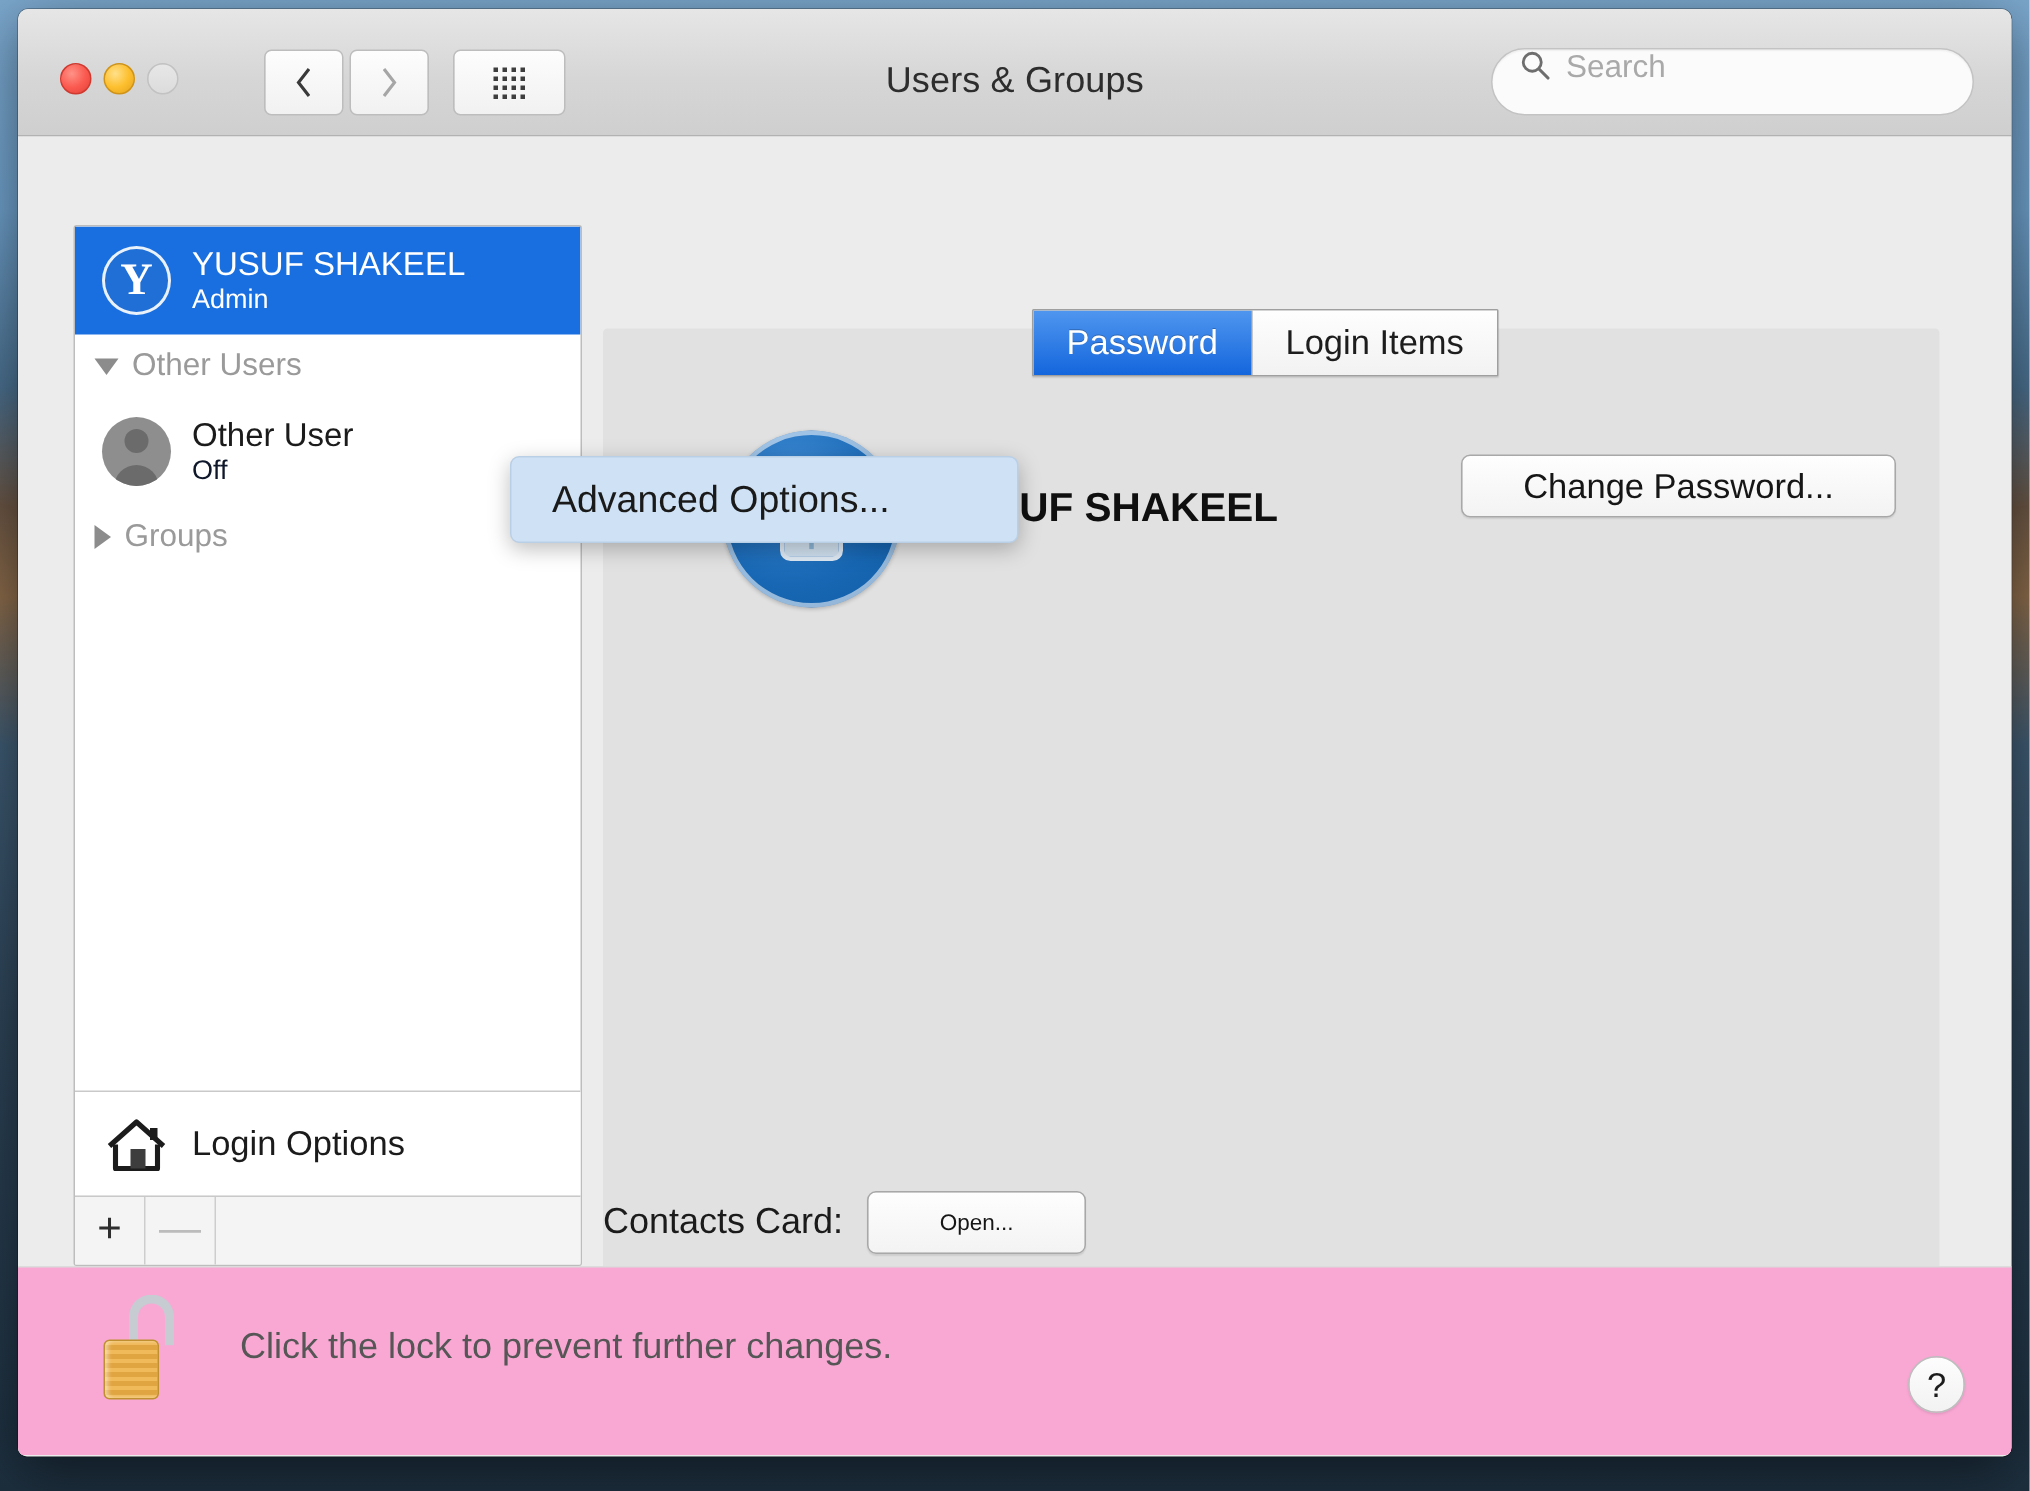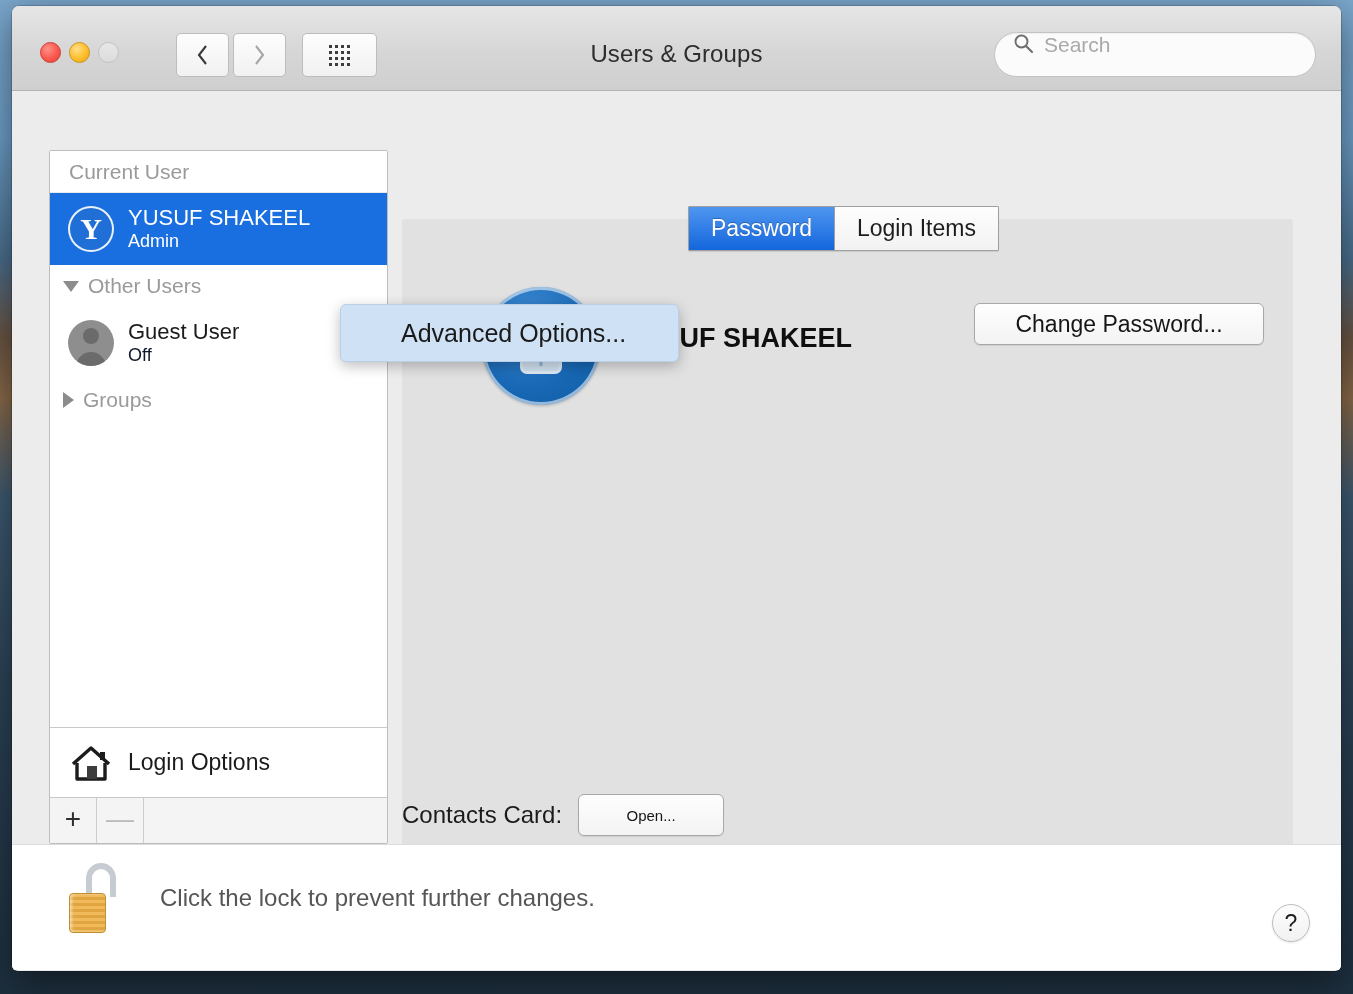--- a/index.html
+++ b/index.html
@@ -246,29 +246,29 @@
   .admin-label { font-size: 24px; color: #a0a0a0; }
 
   
   #ctxmenu {
     position: absolute; left: 328px; top: 213px;
     width: 339px; height: 58px;
     background: #cfe2f5;
     border: 1px solid #b9cfe6;
     border-radius: 6px;
     box-shadow: 0 4px 14px rgba(0,0,0,.26);
-    display: flex; align-items: center; padding-left: 60px;
+    display: flex; align-items: center; padding-left: 27px;
     z-index: 40;
   }
   #ctxmenu .item-label { font-size: 25px; color: #1a1a1a; }
 
   
   #lockbar {
     position: absolute; left: 0; right: 0; bottom: 0;
-    height: 126px; background: #ffffff;
+    height: 126px; background: #f9a8d4;
     border-top: 1px solid #dcdcdc;
   }
   .lock-wrap {
     position: absolute; left: 56px; top: 18px;
     display: flex; align-items: center; gap: 40px;
   }
   .lockicon { width: 52px; height: 70px; position: relative; flex: none; }
   .shackle {
     position: absolute; left: 18px; top: 0;
     width: 30px; height: 34px;
@@ -353,39 +353,38 @@
       </svg>
       <input type="text" placeholder="Search" style="">
     </div>
   </div>
 
   <div id="content">
 
     <div id="sidebar">
       <div class="sb-scroll">
 
-        <div class="sb-header">Current User</div>
 
         <div class="sb-user selected">
           <div class="av av-y">Y</div>
           <div class="sb-names">
             <span class="sb-name">YUSUF SHAKEEL</span>
             <span class="sb-sub">Admin</span>
           </div>
         </div>
 
         <div class="sb-group">
           <span class="tri down"></span>
           <span>Other Users</span>
         </div>
 
         <div class="sb-user">
           <div class="av av-guest"></div>
           <div class="sb-names">
-            <span class="sb-name">Guest User</span>
+            <span class="sb-name">Other User</span>
             <span class="sb-sub">Off</span>
           </div>
         </div>
 
         <div class="sb-group">
           <span class="tri right"></span>
           <span>Groups</span>
         </div>
       </div>
 

